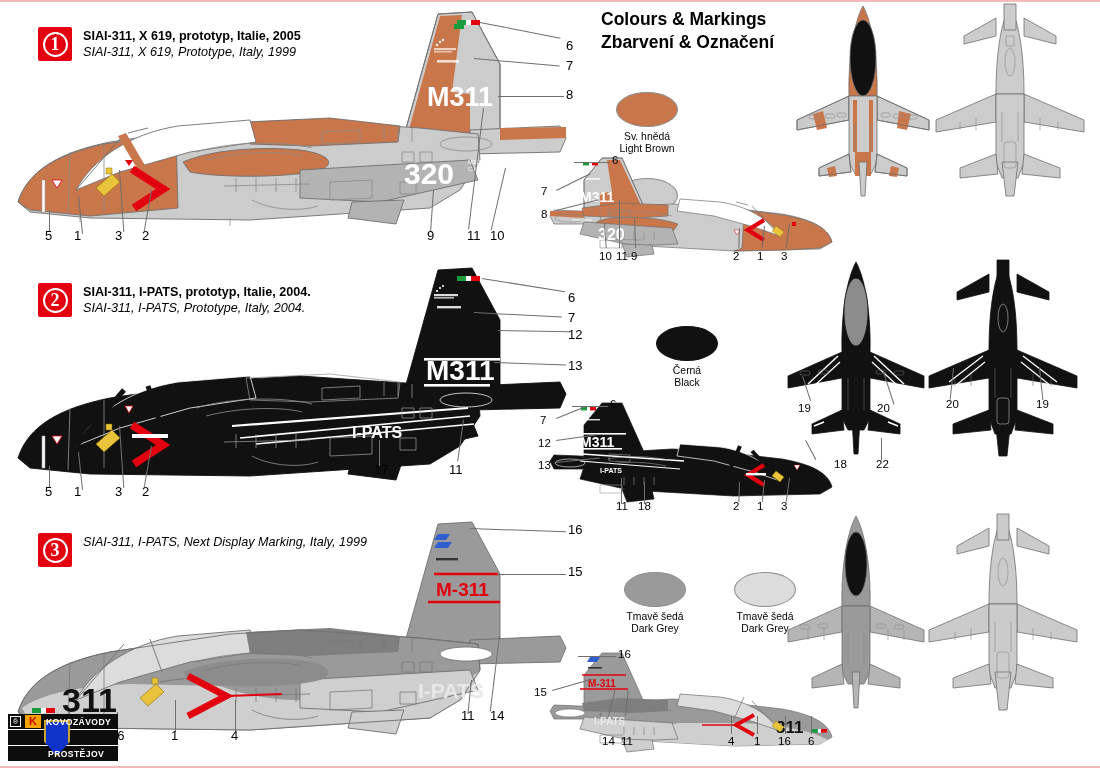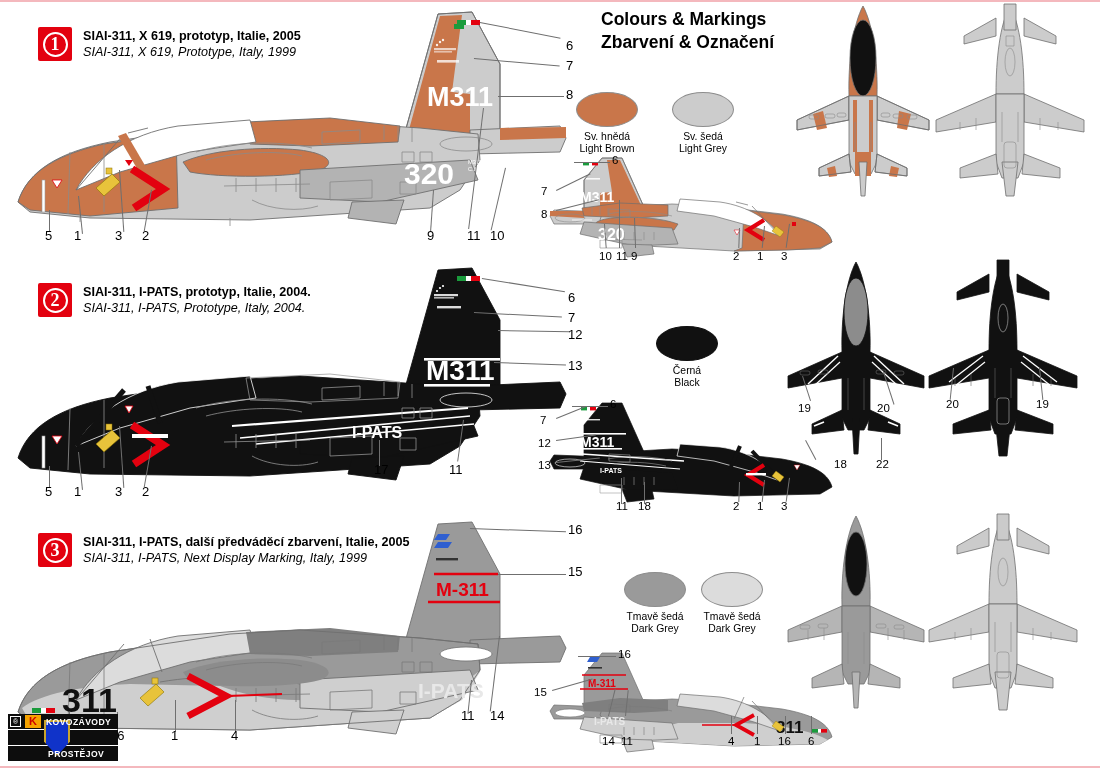--- a/index.html
+++ b/index.html
@@ -87,21 +87,21 @@
   <div class="scheme-head" style="left:38px; top:27px;">
     <div class="num-badge">
       <span>1</span>
     </div>
     <div class="titles">
       <div class="title-cz">SIAI-311, X 619, prototyp, Italie, 2005</div>
       <div class="title-en">SIAI-311, X 619, Prototype, Italy, 1999</div>
     </div>
   </div>
 
-  <div class="swatch-group" style="left:570px; top:92px;">
+  <div class="swatch-group" style="left:610px; top:92px;flex-direction:column;">
     <div class="swatch">
       <div class="blob" style="background:#c9764a;"></div>
       <div class="lbl">Sv. hnědá</div>
       <div class="lbl">Light Brown</div>
     </div>
     <div class="swatch">
       <div class="blob" style="background:#cccccc;"></div>
       <div class="lbl">Sv. šedá</div>
       <div class="lbl">Light Grey</div>
     </div>
@@ -576,26 +576,25 @@
     <div class="callout small" style="left:946px; top:398px;">20</div>
     <div class="lead" style="left:1040px; top:368px; width:32px; transform:rotate(84deg);"></div>
     <div class="callout small" style="left:1036px; top:398px;">19</div>
   </div>
 
   <div class="scheme-head" style="left:38px; top:533px;">
     <div class="num-badge">
       <span>3</span>
     </div>
     <div class="titles">
-      <div class="title-cz">SIAI-311, I-PATS, další předváděcí zbarvení, Italie, 2005</div>
       <div class="title-en">SIAI-311, I-PATS, Next Display Marking, Italy, 1999</div>
     </div>
   </div>
 
-  <div class="swatch-group" style="left:618px; top:572px; gap:3px;">
+  <div class="swatch-group" style="left:618px; top:572px; gap:36px;">
     <div class="swatch">
       <div class="blob" style="background:#9a9a9a;"></div>
       <div class="lbl">Tmavě šedá</div>
       <div class="lbl">Dark Grey</div>
     </div>
     <div class="swatch">
       <div class="blob" style="background:#dcdcdc;"></div>
       <div class="lbl">Tmavě šedá</div>
       <div class="lbl">Dark Grey</div>
     </div>

